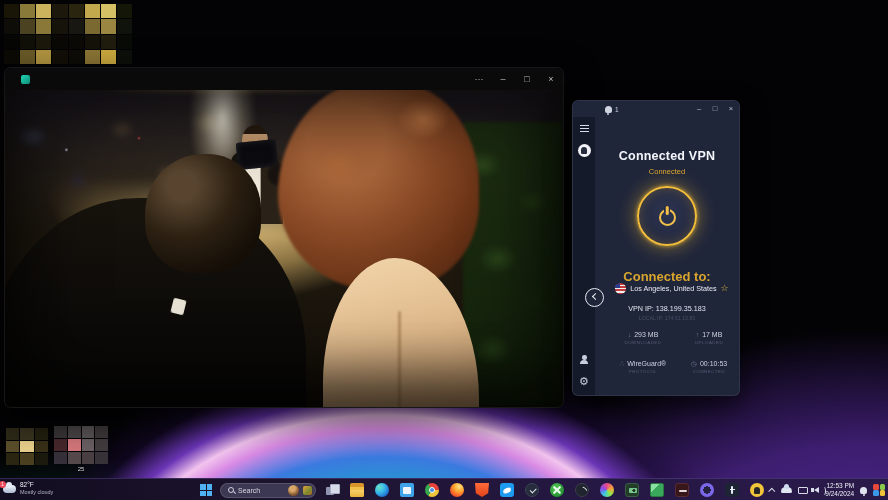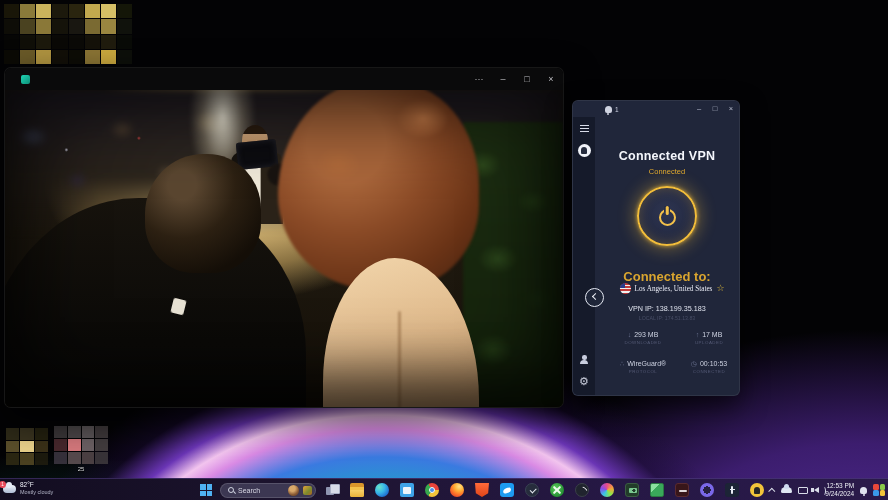--- a/index.html
+++ b/index.html
@@ -103,21 +103,21 @@
   .vpn-main{position:relative;flex:1;text-align:center;}
   .vpn-title{position:absolute;left:0;right:0;top:32px;margin:0;font-size:12.5px;font-weight:bold;color:#f4f6fc;letter-spacing:.2px;}
   .vpn-status{position:absolute;left:0;right:0;top:50px;font-size:7.5px;color:#e0a92e;}
   .power-btn{position:absolute;left:50%;top:69px;transform:translateX(-50%);width:60px;height:60px;border-radius:50%;border:2.5px solid #f2bd3a;background:radial-gradient(circle at 50% 42%, #2d3450 0%, #232941 70%);box-shadow:0 0 16px 4px rgba(242,189,58,.32), 0 0 4px rgba(242,189,58,.8), inset 0 0 12px rgba(242,189,58,.25);cursor:pointer;padding:0;}
   .power-glyph{position:absolute;left:50%;top:50%;width:17px;height:17px;margin:-7px 0 0 -8.5px;border:2px solid #f2c04a;border-radius:50%;}
   .power-glyph::before{content:"";position:absolute;top:-5px;left:50%;transform:translateX(-50%);width:6px;height:6px;background:#262c44;}
   .power-glyph::after{content:"";position:absolute;top:-5px;left:50%;transform:translateX(-50%);width:2.5px;height:9px;border-radius:2px;background:#f2c04a;}
   .conn-to{position:absolute;left:0;right:0;top:152px;font-size:13px;font-weight:bold;color:#d9a52f;}
   .back-chip{position:absolute;left:-10px;top:171px;width:19px;height:19px;border-radius:50%;border:1.5px solid #e4e8f2;background:rgba(32,38,58,.92);cursor:pointer;padding:0;}
   .chev{position:absolute;left:6.5px;top:5px;width:5px;height:5px;border-left:1.5px solid #eef1f8;border-bottom:1.5px solid #eef1f8;transform:rotate(45deg);}
-  .server-row{position:absolute;left:10px;right:0;top:166px;display:flex;align-items:center;justify-content:center;gap:4px;cursor:pointer;font-family:Liberation Serif, serif;}
+  .server-row{position:absolute;left:10px;right:0;top:166px;display:flex;align-items:center;justify-content:center;gap:4px;cursor:pointer;}
   .flag{position:relative;width:11px;height:11px;border-radius:50%;overflow:hidden;background:repeating-linear-gradient(180deg,#c43b3b 0 1.6px,#f0f0f0 1.6px 3.2px);}
   .flag::before{content:"";position:absolute;left:0;top:0;width:5px;height:5px;background:#2a3a8c;}
   .server-name{font-size:7.2px;color:#e8ebf5;}
   .star{font-size:9px;color:#e8c23a;line-height:9px;cursor:pointer;}
   .vpn-ip{position:absolute;left:0;right:0;top:187px;font-size:7.2px;color:#dfe3ee;}
   .local-ip{position:absolute;left:0;right:0;top:198px;font-size:5.2px;color:#474d66;}
   .stats{position:absolute;left:0;right:0;top:214px;}
   .stat{position:absolute;width:72px;}
   .s0{left:12px;top:0;} .s1{left:78px;top:0;} .s2{left:12px;top:29px;} .s3{left:78px;top:29px;}
   .stat-v{display:flex;align-items:center;justify-content:center;gap:3px;font-size:7px;color:#ccd1e0;}

